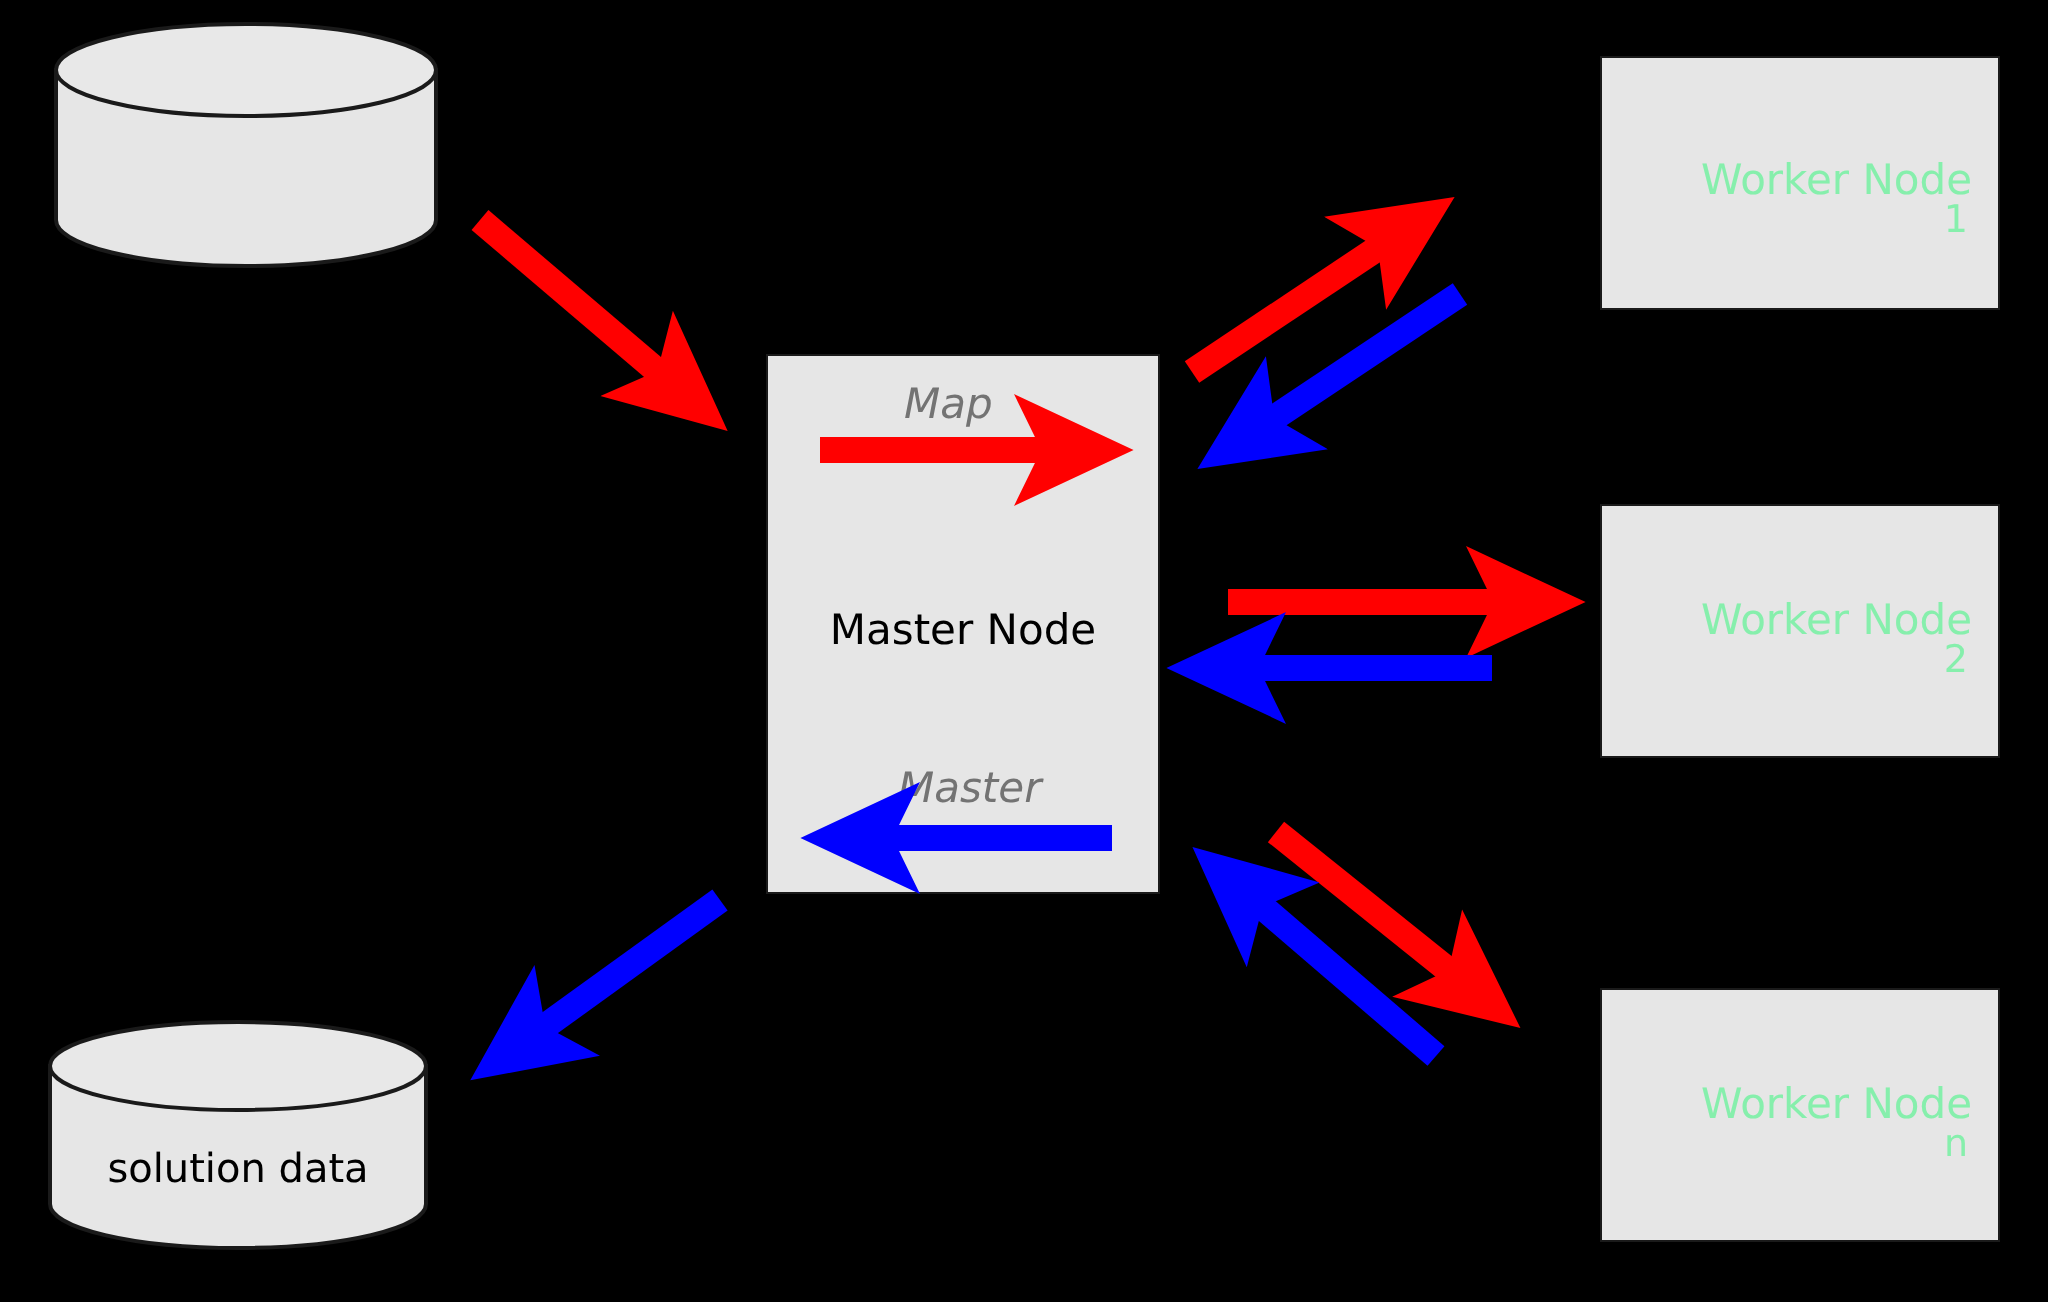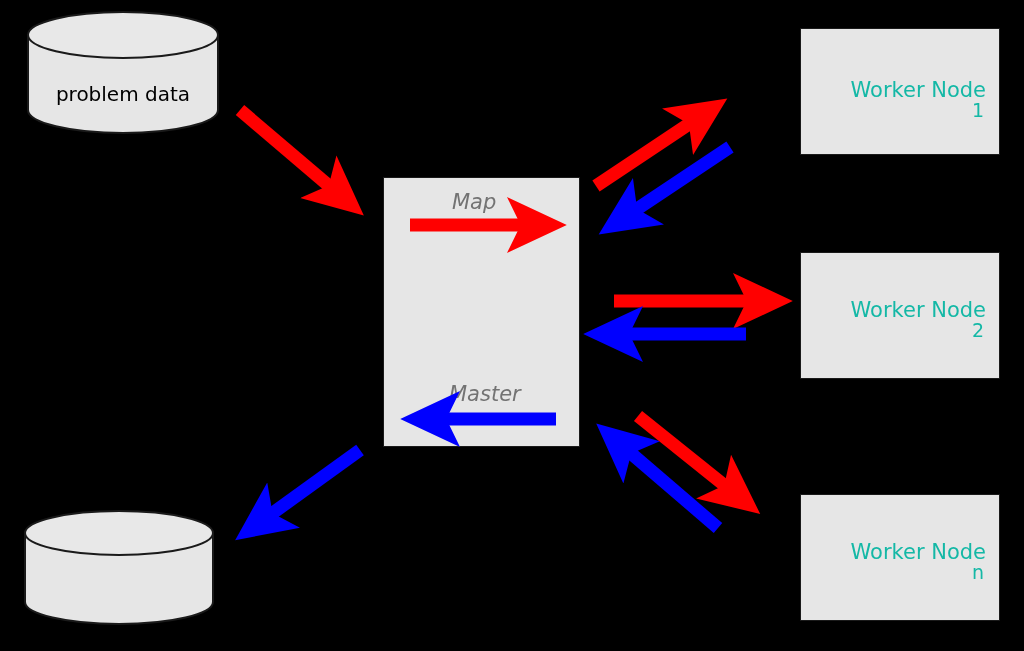--- a/index.html
+++ b/index.html
@@ -23,21 +23,21 @@
     height: 651px;
   }
   .node-box {
     position: absolute;
     background: #e6e6e6;
     border: 1px solid #1a1a1a;
     box-sizing: border-box;
   }
   .node-label {
     position: absolute;
-    color: #14b8a6;
+    color: #86efac;
     font-size: 21px;
     white-space: nowrap;
   }
   .worker-label {
     text-align: right;
     line-height: 1.0;
   }
   .worker-sub {
     display: block;
     font-size: 19px;
@@ -97,33 +97,34 @@
 
     <line x1="718" y1="528" x2="612" y2="437" stroke="#0000ff" stroke-width="13" marker-end="url(#ah-blue)"></line>
   </svg>
 
   <svg class="layer">
     <g>
       <path d="M28,35 L28,110 A95,23 0 0 0 218,110 L218,35 Z" fill="#e6e6e6" stroke="#1a1a1a" stroke-width="2"></path>
       <ellipse cx="123" cy="35" rx="95" ry="23" fill="#e8e8e8" stroke="#1a1a1a" stroke-width="2"></ellipse>
     </g>
   </svg>
-  <div class="cyl-text" style="left:28px; top:82px; width:190px;">problem data</div>
 
   <svg class="layer">
     <g>
       <path d="M25,533 L25,602 A94,22 0 0 0 213,602 L213,533 Z" fill="#e6e6e6" stroke="#1a1a1a" stroke-width="2"></path>
       <ellipse cx="119" cy="533" rx="94" ry="22" fill="#e8e8e8" stroke="#1a1a1a" stroke-width="2"></ellipse>
     </g>
   </svg>
+  <div class="cyl-text" style="left:25px; top:572px; width:188px;">solution data</div>
 
   <div class="node-box" style="left:383px; top:177px; width:197px; height:270px;"></div>
 
   <div class="flow-label" style="left:452px; top:190px;">Map</div>
 
+  <div class="master-title" style="left:383px; top:303px; width:197px; text-align:center;">Master Node</div>
 
   <div class="flow-label" style="left:449px; top:382px;">Master</div>
 
   <svg class="layer">
     <line x1="410" y1="225" x2="546" y2="225" stroke="#ff0000" stroke-width="13" marker-end="url(#ah-red2)"></line>
     <line x1="556" y1="419" x2="421" y2="419" stroke="#0000ff" stroke-width="13" marker-end="url(#ah-blue2)"></line>
     <defs>
       <marker id="ah-red2" markerWidth="5" markerHeight="5" refX="3.0" refY="2.5" orient="auto" markerUnits="strokeWidth">
         <path d="M0,0.35 L4.6,2.5 L0,4.65 L1.05,2.5 Z" fill="#ff0000"></path>
       </marker>

